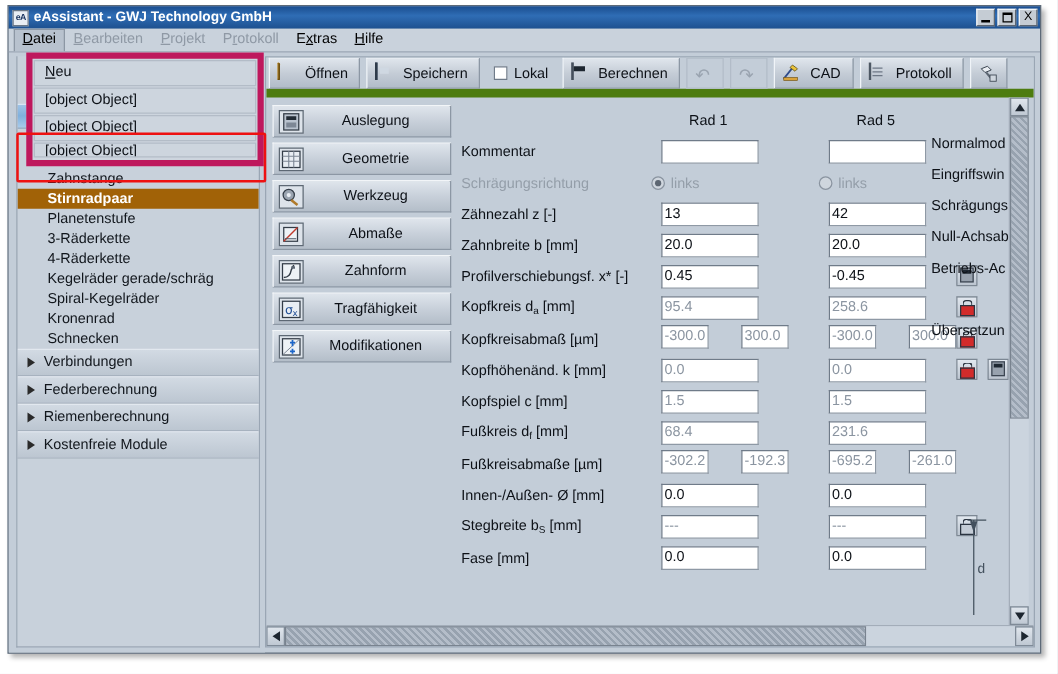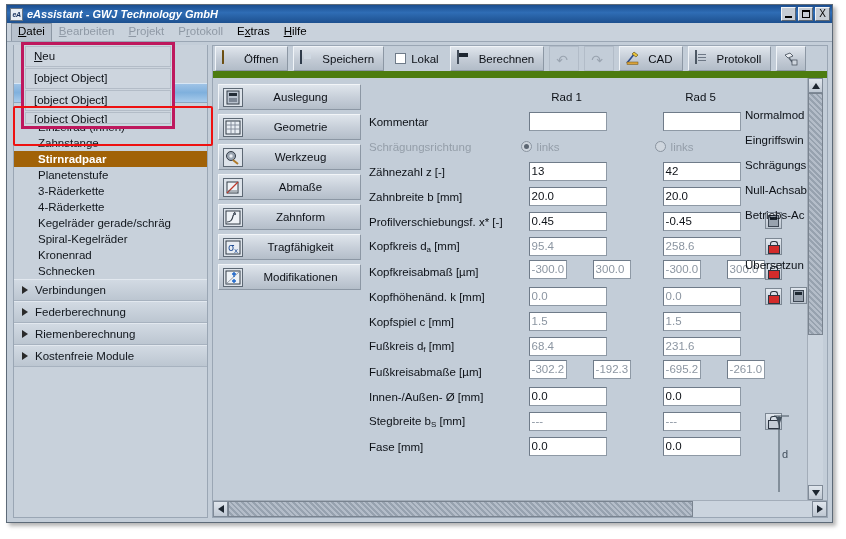--- a/index.html
+++ b/index.html
@@ -24,21 +24,21 @@
 
   
   #titlebar {
     height: 18px;
     background: linear-gradient(to bottom,#1a4d8f 0%,#2f6db5 42%,#1d508f 100%);
     display: flex; align-items: center;
     padding: 0 2px 0 3px;
     position: relative;
     flex: 0 0 auto;
   }
-  #titlebar-left { display: flex; align-items: center; gap: 4px; font-style: italic; }
+  #titlebar-left { display: flex; align-items: center; gap: 4px; }
   .app-icon {
     width: 13px; height: 13px;
     background: #e9eef4;
     border: 1px solid #6a7786;
     color: #16305c;
     font-size: 7px; font-weight: bold;
     display: flex; align-items: center; justify-content: center;
     letter-spacing: -0.5px;
     font-family: "Liberation Sans", sans-serif;
   }
@@ -145,23 +145,23 @@
     border-bottom: 1px solid #a7b2bf;
     display: flex; align-items: center; gap: 7px;
     white-space: nowrap;
   }
   #tree-filler { flex: 1 1 auto; background: #c8d1db; }
 
   
   #file-menu {
     position: absolute;
     left: 14px; top: 0px;
-    width: 154px;
+    width: 190px;
     background: #cdd5de;
-    border: 3px solid #be185d;
+    border: 5px solid #be185d;
     z-index: 40;
     padding: 1px;
   }
   .dd-item {
     font-size: 11.5px; color: #0d1117;
     padding: 3px 6px 3px 8px;
     background: #cdd5de;
     border: 1px solid #b3bcc7;
     margin-bottom: 1px;
     white-space: nowrap;

